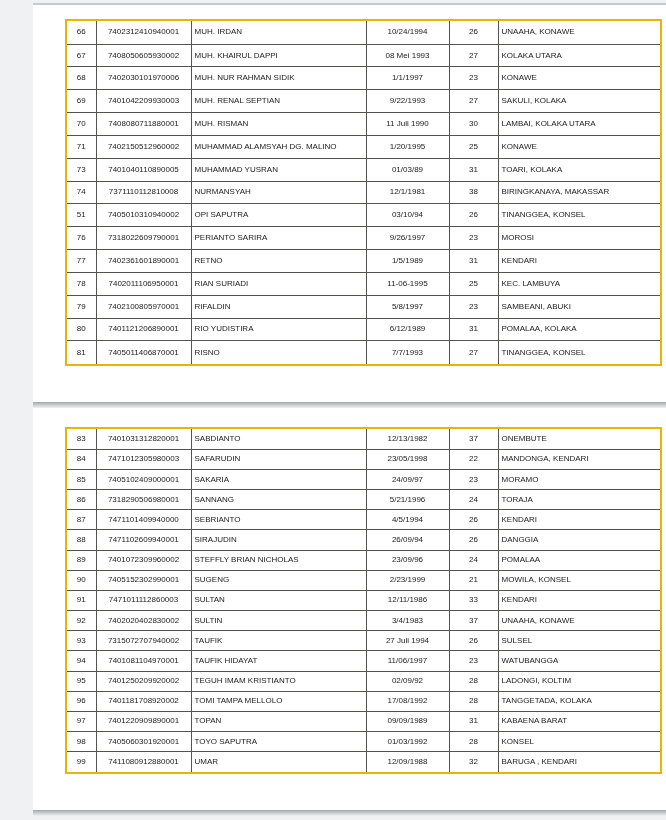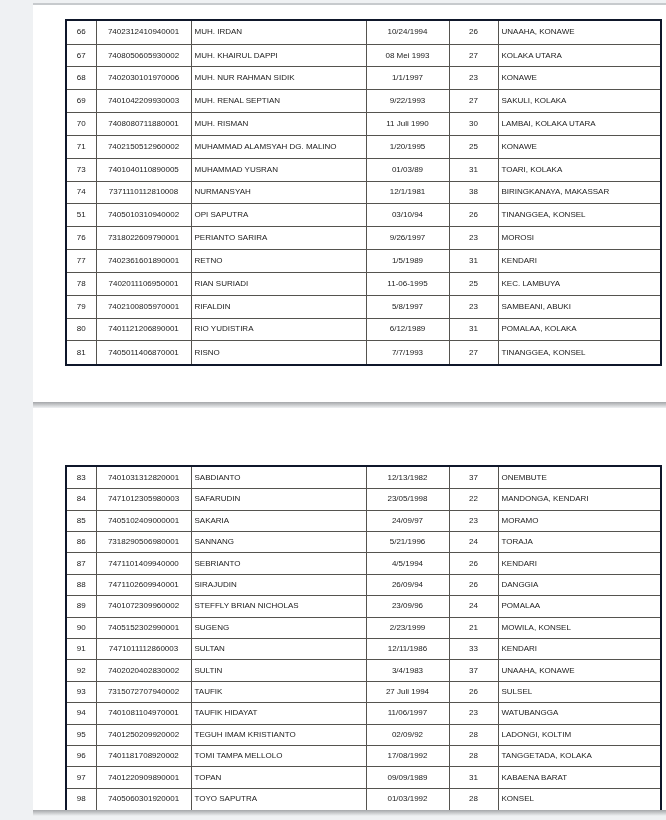--- a/index.html
+++ b/index.html
@@ -40,27 +40,27 @@
   .sep-1 { top: 402px; }
   .sep-2 { top: 810px; }
   table.roster {
     position: absolute;
     left: 32px;
     width: 595px;
     height: 347px;
     border-collapse: collapse;
     table-layout: fixed;
     background: #ffffff;
-    border: 2px solid #0f172a;
+    border: 2px solid #eab308;
     font-family: "Liberation Sans", sans-serif;
     font-size: 8px;
     color: #1a1a1a;
   }
   .roster-1 { top: 14px; }
-  .roster-2 { top: 19px; margin-top: 38px; }
+  .roster-2 { top: 19px; }
   table.roster td {
     border: 1px solid #55534f;
     padding: 0 3px;
     overflow: hidden;
     white-space: nowrap;
     line-height: 1;
   }
   table.roster td:nth-child(1),
   table.roster td:nth-child(2),
   table.roster td:nth-child(4),
@@ -348,19 +348,27 @@
             <td>KABAENA BARAT</td>
           </tr>
           <tr>
             <td>98</td>
             <td>7405060301920001</td>
             <td>TOYO SAPUTRA</td>
             <td>01/03/1992</td>
             <td>28</td>
             <td>KONSEL</td>
           </tr>
+          <tr>
+            <td>99</td>
+            <td>7411080912880001</td>
+            <td>UMAR</td>
+            <td>12/09/1988</td>
+            <td>32</td>
+            <td>BARUGA , KENDARI</td>
+          </tr>
         </tbody>
     </table>
   </div>
 
   <div class="page-sep sep-2"></div>
 
 </div>
 
 </body></html>

